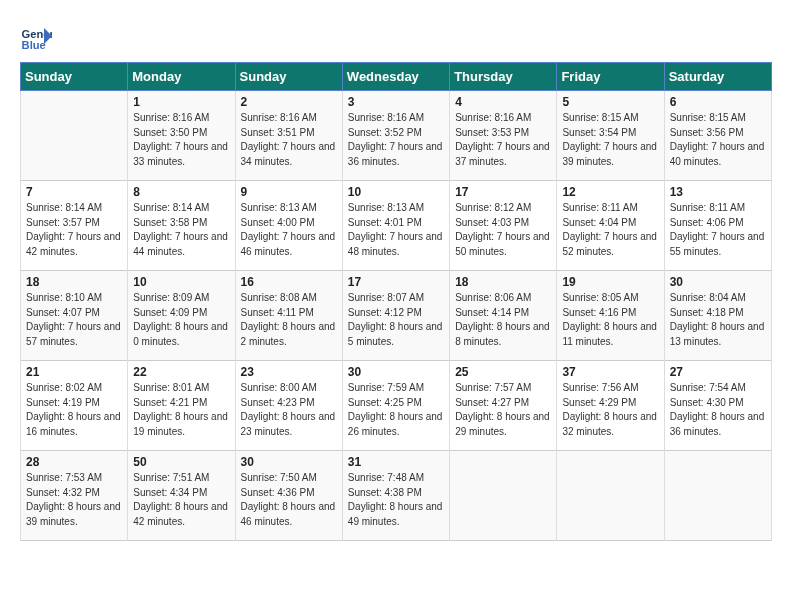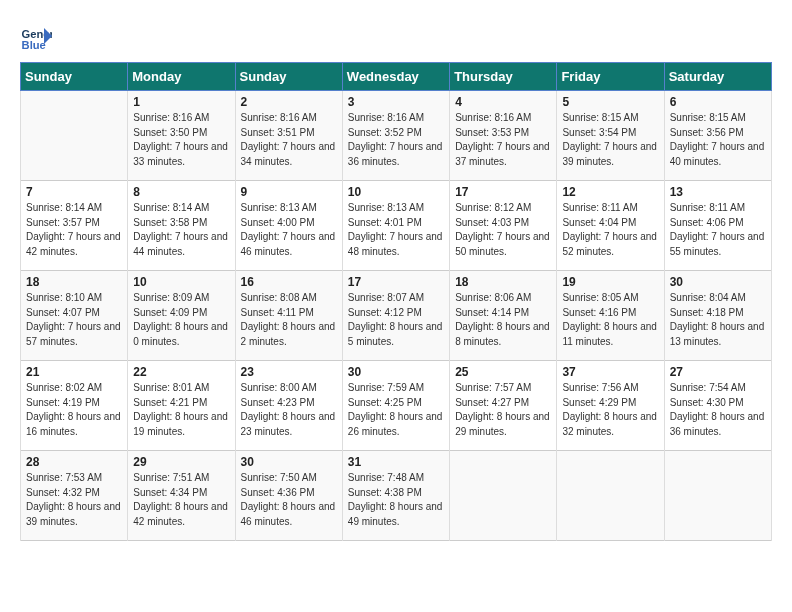--- a/index.html
+++ b/index.html
@@ -289,21 +289,21 @@
         </td>
       </tr>
       <tr>
         <td>
           <span class="day-num">28</span>
         <div class="cell-info">
           Sunrise: 7:53 AM<br>Sunset: 4:32 PM<br>Daylight: 8 hours and 39 minutes.
         </div>
         </td>
         <td>
-          <span class="day-num">29</span>
+          <span class="day-num">50</span>
         <div class="cell-info">
           Sunrise: 7:51 AM<br>Sunset: 4:34 PM<br>Daylight: 8 hours and 42 minutes.
         </div>
         </td>
         <td>
           <span class="day-num">30</span>
         <div class="cell-info">
           Sunrise: 7:50 AM<br>Sunset: 4:36 PM<br>Daylight: 8 hours and 46 minutes.
         </div>
         </td>

